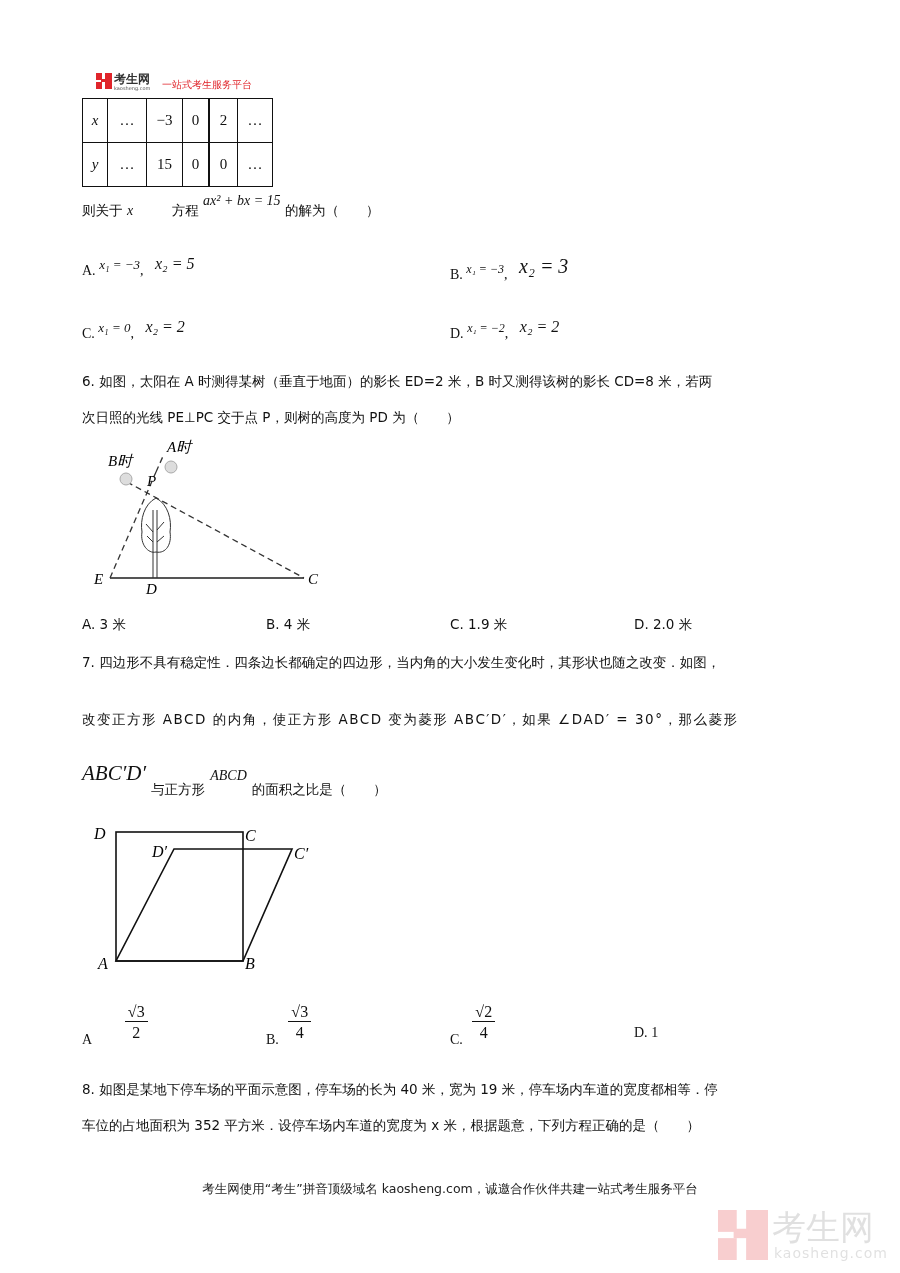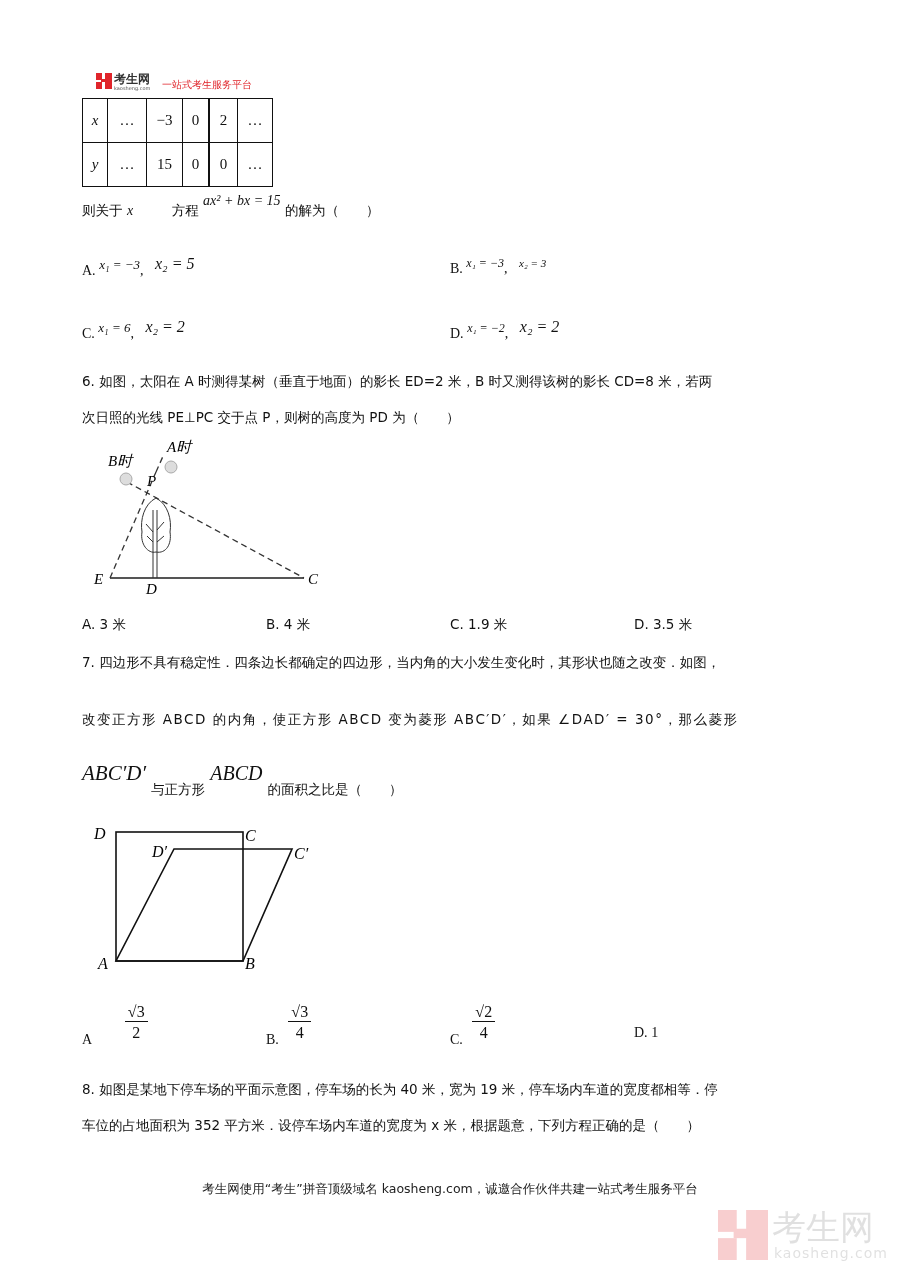--- a/index.html
+++ b/index.html
@@ -73,25 +73,25 @@
 </div>
 
 <div class="abs txt serif" style="left:82px; top:262px;">
   <span>A.</span>
   <span class="it" style="position:relative;top:-6px;font-size:13px;">x₁ = −3</span>,
   <span class="it" style="position:relative;top:-6px;font-size:16px;margin-left:8px;">x₂ = 5</span>
 </div>
 <div class="abs txt serif" style="left:450px; top:262px;">
   <span>B.</span>
   <span class="it" style="position:relative;top:-6px;font-size:12px;">x₁ = −3</span>,
-  <span class="it" style="position:relative;top:-6px;font-size:11px;margin-left:8px;">x₂ = 3</span>
+  <span class="it" style="position:relative;top:-6px;font-size:20px;margin-left:8px;">x₂ = 3</span>
 </div>
 <div class="abs txt serif" style="left:82px; top:325px;">
   <span>C.</span>
-  <span class="it" style="position:relative;top:-6px;font-size:13px;">x₁ = 6</span>,
+  <span class="it" style="position:relative;top:-6px;font-size:13px;">x₁ = 0</span>,
   <span class="it" style="position:relative;top:-6px;font-size:16px;margin-left:8px;">x₂ = 2</span>
 </div>
 <div class="abs txt serif" style="left:450px; top:325px;">
   <span>D.</span>
   <span class="it" style="position:relative;top:-6px;font-size:12px;">x₁ = −2</span>,
   <span class="it" style="position:relative;top:-6px;font-size:16px;margin-left:8px;">x₂ = 2</span>
 </div>
 
 <div class="abs cn" style="left:82px; top:373px;">6. 如图，太阳在 A 时测得某树（垂直于地面）的影长 ED=2 米，B 时又测得该树的影长 CD=8 米，若两</div>
 <div class="abs cn" style="left:82px; top:409px;">次日照的光线 PE⊥PC 交于点 P，则树的高度为 PD 为（　　）</div>
@@ -116,28 +116,28 @@
   <text x="85" y="20" font-family="Liberation Serif, serif" font-style="italic" font-size="15">A时</text>
   <text x="65" y="54" font-family="Liberation Serif, serif" font-style="italic" font-size="15">P</text>
   <text x="12" y="152" font-family="Liberation Serif, serif" font-style="italic" font-size="15">E</text>
   <text x="64" y="162" font-family="Liberation Serif, serif" font-style="italic" font-size="15">D</text>
   <text x="226" y="152" font-family="Liberation Serif, serif" font-style="italic" font-size="15">C</text>
 </svg>
 
 <div class="abs cn" style="left:82px; top:616px;"><span>A.</span> <span>3 米</span></div>
 <div class="abs cn" style="left:266px; top:616px;"><span>B.</span> <span>4 米</span></div>
 <div class="abs cn" style="left:450px; top:616px;"><span>C.</span> <span>1.9 米</span></div>
-<div class="abs cn" style="left:634px; top:616px;"><span>D.</span> <span>3.5 米</span></div>
+<div class="abs cn" style="left:634px; top:616px;"><span>D.</span> <span>2.0 米</span></div>
 
 <div class="abs cn" style="left:82px; top:654px;">7. 四边形不具有稳定性．四条边长都确定的四边形，当内角的大小发生变化时，其形状也随之改变．如图，</div>
 <div class="abs cn" style="left:82px; top:711px; letter-spacing:1.5px;">改变正方形 ABCD 的内角，使正方形 ABCD 变为菱形 ABC′D′，如果 ∠DAD′ = 30°，那么菱形</div>
 <div class="abs" style="left:82px; top:765px;">
   <span class="it" style="font-size:21px; position:relative; top:-4px;">ABC′D′</span>
   <span class="cn" style="position:relative; top:10px;">与正方形</span>
-  <span class="it" style="font-size:20px; position:relative; top:-4px;">ABCD</span>
+  <span class="it" style="font-size:14px; position:relative; top:-4px;">ABCD</span>
   <span class="cn" style="position:relative; top:10px;">的面积之比是（　　）</span>
 </div>
 
 <svg class="abs" style="left:82px; top:815px;" width="260" height="170">
   <rect x="34" y="17" width="127" height="129" fill="none" stroke="#111" stroke-width="1.6"></rect>
   <polygon points="34,146 161,146 210,34 92,34" fill="none" stroke="#111" stroke-width="1.6"></polygon>
   <text x="12" y="24" font-family="Liberation Serif, serif" font-style="italic" font-size="16">D</text>
   <text x="163" y="26" font-family="Liberation Serif, serif" font-style="italic" font-size="16">C</text>
   <text x="70" y="42" font-family="Liberation Serif, serif" font-style="italic" font-size="16">D′</text>
   <text x="212" y="44" font-family="Liberation Serif, serif" font-style="italic" font-size="16">C′</text>

